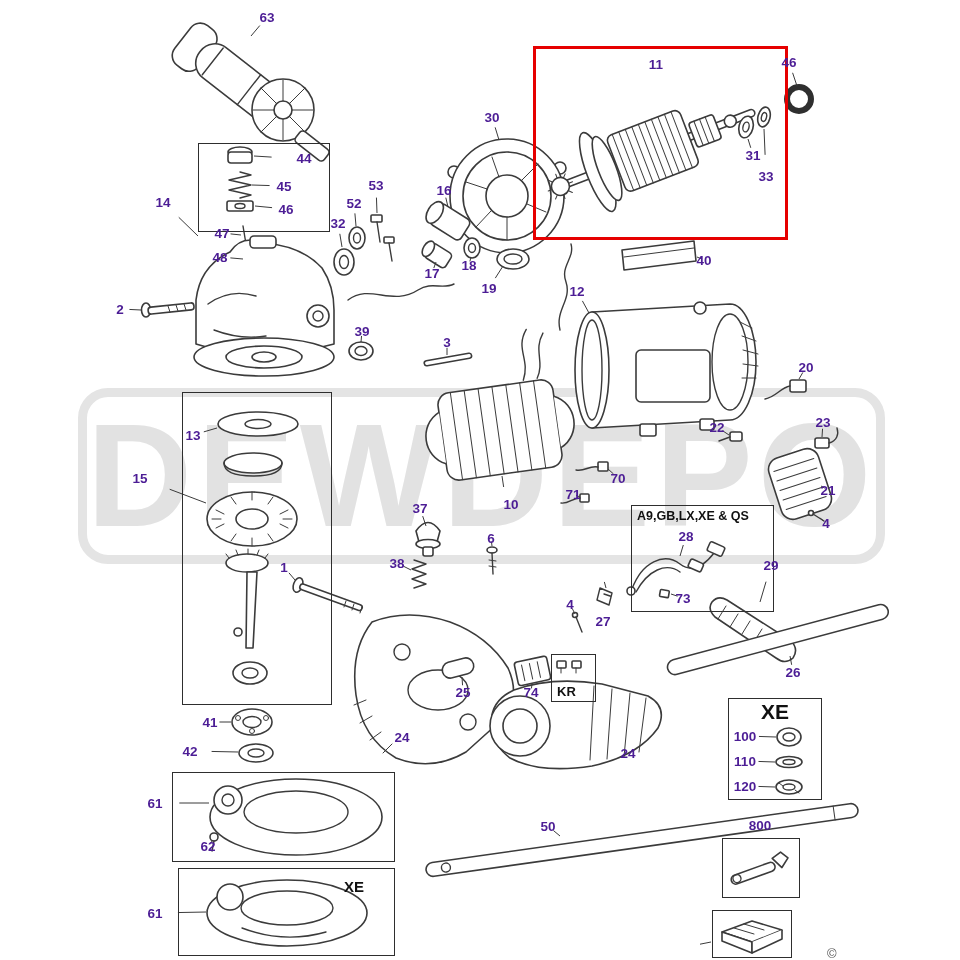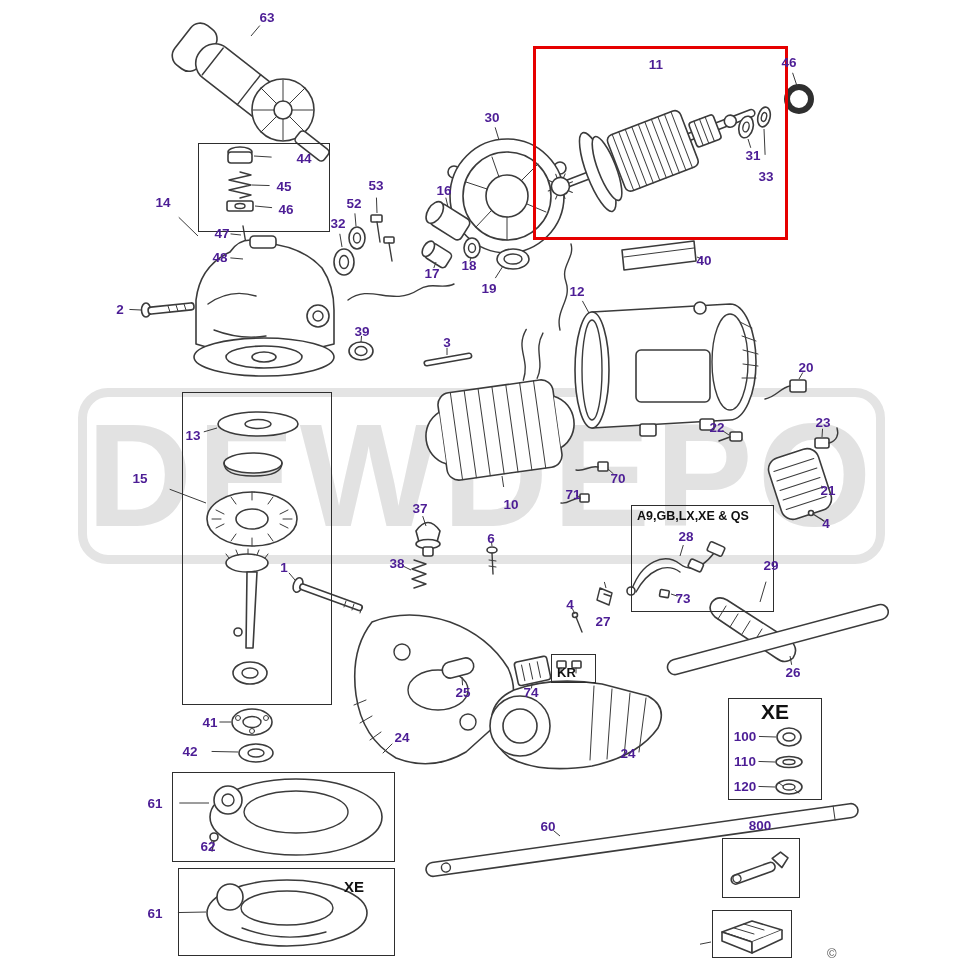--- a/index.html
+++ b/index.html
@@ -383,21 +383,21 @@
   <div class="box" style="left:172px;top:772px;width:223px;height:90px"></div>
 
   <div class="box" style="left:178px;top:868px;width:217px;height:88px">
     <span class="xe-guard-title">XE</span>
   </div>
 
   <div class="box" style="left:631px;top:505px;width:143px;height:107px">
     <span class="a9-title">A9,GB,LX,XE &amp; QS</span>
   </div>
 
-  <div class="box" style="left:551px;top:654px;width:45px;height:29px">
+  <div class="box" style="left:551px;top:654px;width:45px;height:48px">
     <span class="kr-title">KR</span>
   </div>
 
   <div class="box" style="left:728px;top:698px;width:94px;height:102px">
     <span class="xe-title">XE</span>
   </div>
 
   <div class="box" style="left:722px;top:838px;width:78px;height:60px"></div>
   <div class="box" style="left:712px;top:910px;width:80px;height:48px"></div>
 
@@ -450,21 +450,21 @@
       <span class="part-label" style="left: 793px; top: 672px;">26</span>
       <span class="part-label" style="left: 463px; top: 692px;">25</span>
       <span class="part-label" style="left: 531px; top: 692px;">74</span>
       <span class="part-label" style="left: 402px; top: 737px;">24</span>
       <span class="part-label" style="left: 628px; top: 753px;">24</span>
       <span class="part-label" style="left: 210px; top: 722px;">41</span>
       <span class="part-label" style="left: 190px; top: 751px;">42</span>
       <span class="part-label" style="left: 155px; top: 803px;">61</span>
       <span class="part-label" style="left: 208px; top: 846px;">62</span>
       <span class="part-label" style="left: 155px; top: 913px;">61</span>
-      <span class="part-label" style="left: 548px; top: 826px;">60</span>
+      <span class="part-label" style="left: 548px; top: 826px;">50</span>
       <span class="part-label" style="left: 745px; top: 736px;">100</span>
       <span class="part-label" style="left: 745px; top: 761px;">110</span>
       <span class="part-label" style="left: 745px; top: 786px;">120</span>
       <span class="part-label" style="left: 760px; top: 825px;">800</span>
       <span class="part-label" style="left: 691px; top: 946px; margin-top: 43px;">861</span>
     </div>
 
   <div class="copyright">©</div>
 </div>
 

